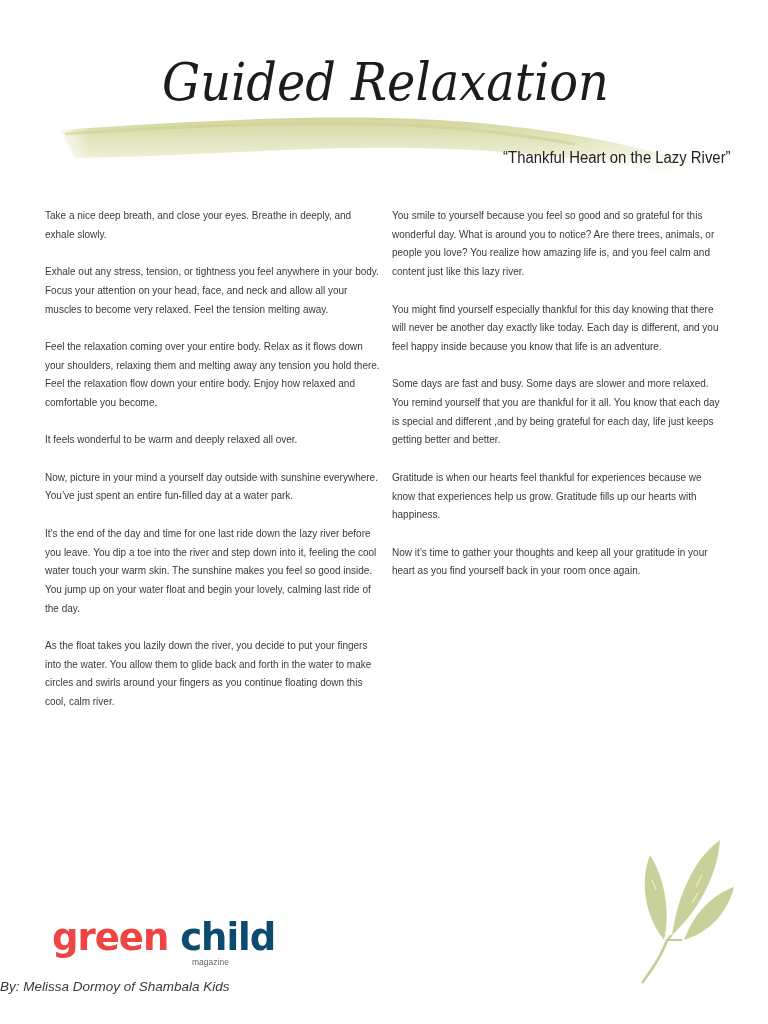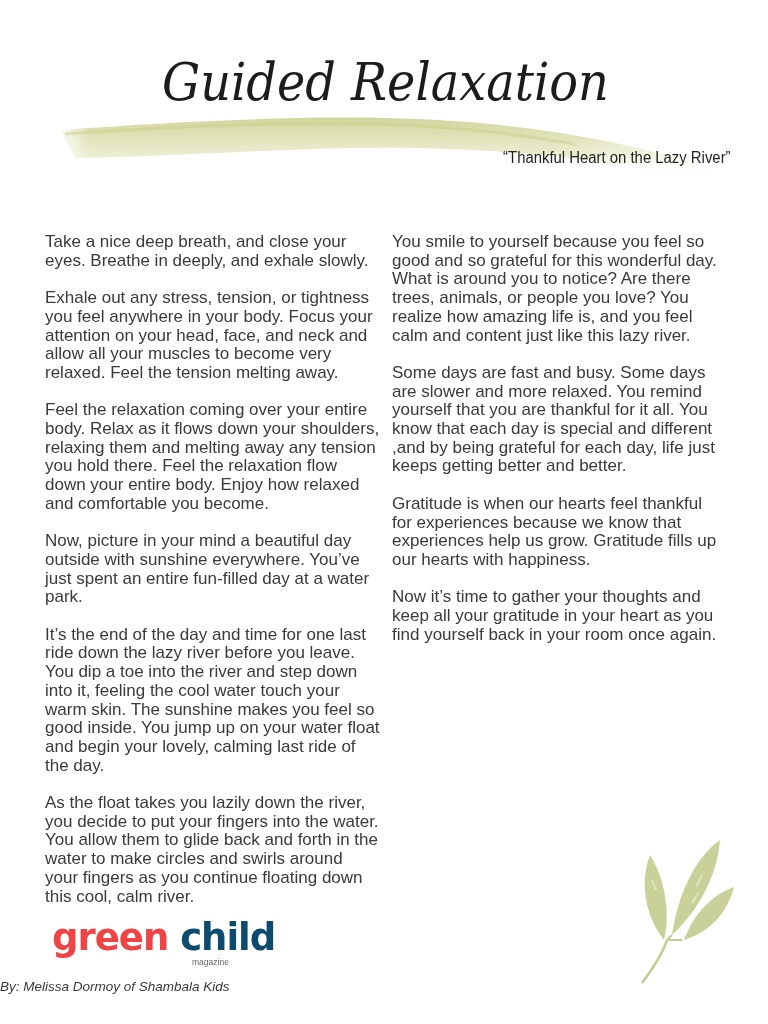--- a/index.html
+++ b/index.html
@@ -19,21 +19,21 @@
       font-weight: normal;
     }
     .subtitle {
       position: absolute; right: 37px; top: 149px;
       font-family: "Liberation Sans", sans-serif; font-size: 16px; color: #222222;
       white-space: nowrap; transform: scaleX(0.93); transform-origin: right top;
     }
     .col {
       position: absolute; top: 207px; width: 335px;
       font-family: "Liberation Sans", sans-serif;
-      font-size: 17px; line-height: 18.7px; color: #3a3a3a; margin-top: 26px;
+      font-size: 10px; line-height: 18.7px; color: #3a3a3a;
     }
     .col.left { left: 45px; }
     .col.right { left: 392px; width: 330px; }
     .col p { margin: 0 0 18.7px 0; }
     .logo {
       position: absolute; left: 52px; top: 918px;
       font-family: "DejaVu Sans", sans-serif; font-weight: bold;
       font-size: 37px; line-height: 40px; letter-spacing: -1px; white-space: nowrap;
     }
     .logo .g { color: #ef4444; }
@@ -72,27 +72,29 @@
   <path d="M10 22 C110 15, 220 10, 320 12 C400 14, 460 22, 520 32" stroke="#c9ce8a" stroke-width="3" fill="none" opacity="0.5"></path>
 </svg>
 
 <div class="title">Guided Relaxation</div>
 <div class="subtitle">“Thankful Heart on the Lazy River”</div>
 
 <div class="col left">
   <p>Take a nice deep breath, and close your eyes. Breathe in deeply, and exhale slowly.</p>
   <p>Exhale out any stress, tension, or tightness you feel anywhere in your body. Focus your attention on your head, face, and neck and allow all your muscles to become very relaxed. Feel the tension melting away.</p>
   <p>Feel the relaxation coming over your entire body. Relax as it flows down your shoulders, relaxing them and melting away any tension you hold there. Feel the relaxation flow down your entire body. Enjoy how relaxed and comfortable you become.</p>
-  <p>Now, picture in your mind a beautiful day outside with sunshine everywhere. You’ve just spent an entire fun-filled day at a water park.</p>
+  <p>It feels wonderful to be warm and deeply relaxed all over.</p>
+  <p>Now, picture in your mind a yourself day outside with sunshine everywhere. You’ve just spent an entire fun-filled day at a water park.</p>
   <p>It’s the end of the day and time for one last ride down the lazy river before you leave. You dip a toe into the river and step down into it, feeling the cool water touch your warm skin. The sunshine makes you feel so good inside. You jump up on your water float and begin your lovely, calming last ride of the day.</p>
   <p>As the float takes you lazily down the river, you decide to put your fingers into the water. You allow them to glide back and forth in the water to make circles and swirls around your fingers as you continue floating down this cool, calm river.</p>
 </div>
 
 <div class="col right">
   <p>You smile to yourself because you feel so good and so grateful for this wonderful day. What is around you to notice? Are there trees, animals, or people you love? You realize how amazing life is, and you feel calm and content just like this lazy river.</p>
+  <p>You might find yourself especially thankful for this day knowing that there will never be another day exactly like today. Each day is different, and you feel happy inside because you know that life is an adventure.</p>
   <p>Some days are fast and busy. Some days are slower and more relaxed. You remind yourself that you are thankful for it all. You know that each day is special and different ,and by being grateful for each day, life just keeps getting better and better.</p>
   <p>Gratitude is when our hearts feel thankful for experiences because we know that experiences help us grow. Gratitude fills up our hearts with happiness.</p>
   <p>Now it’s time to gather your thoughts and keep all your gratitude in your heart as you find yourself back in your room once again.</p>
 </div>
 
 <svg class="leaf" viewBox="0 0 110 150">
   <g fill="#c5cb90" opacity="0.9">
     <path d="M18 20 C8 45, 12 80, 32 105 C38 80, 34 45, 18 20 Z"></path>
     <path d="M88 5 C60 25, 45 65, 40 100 C62 80, 85 45, 88 5 Z"></path>
     <path d="M102 52 C80 60, 62 78, 52 105 C75 98, 95 80, 102 52 Z"></path>

